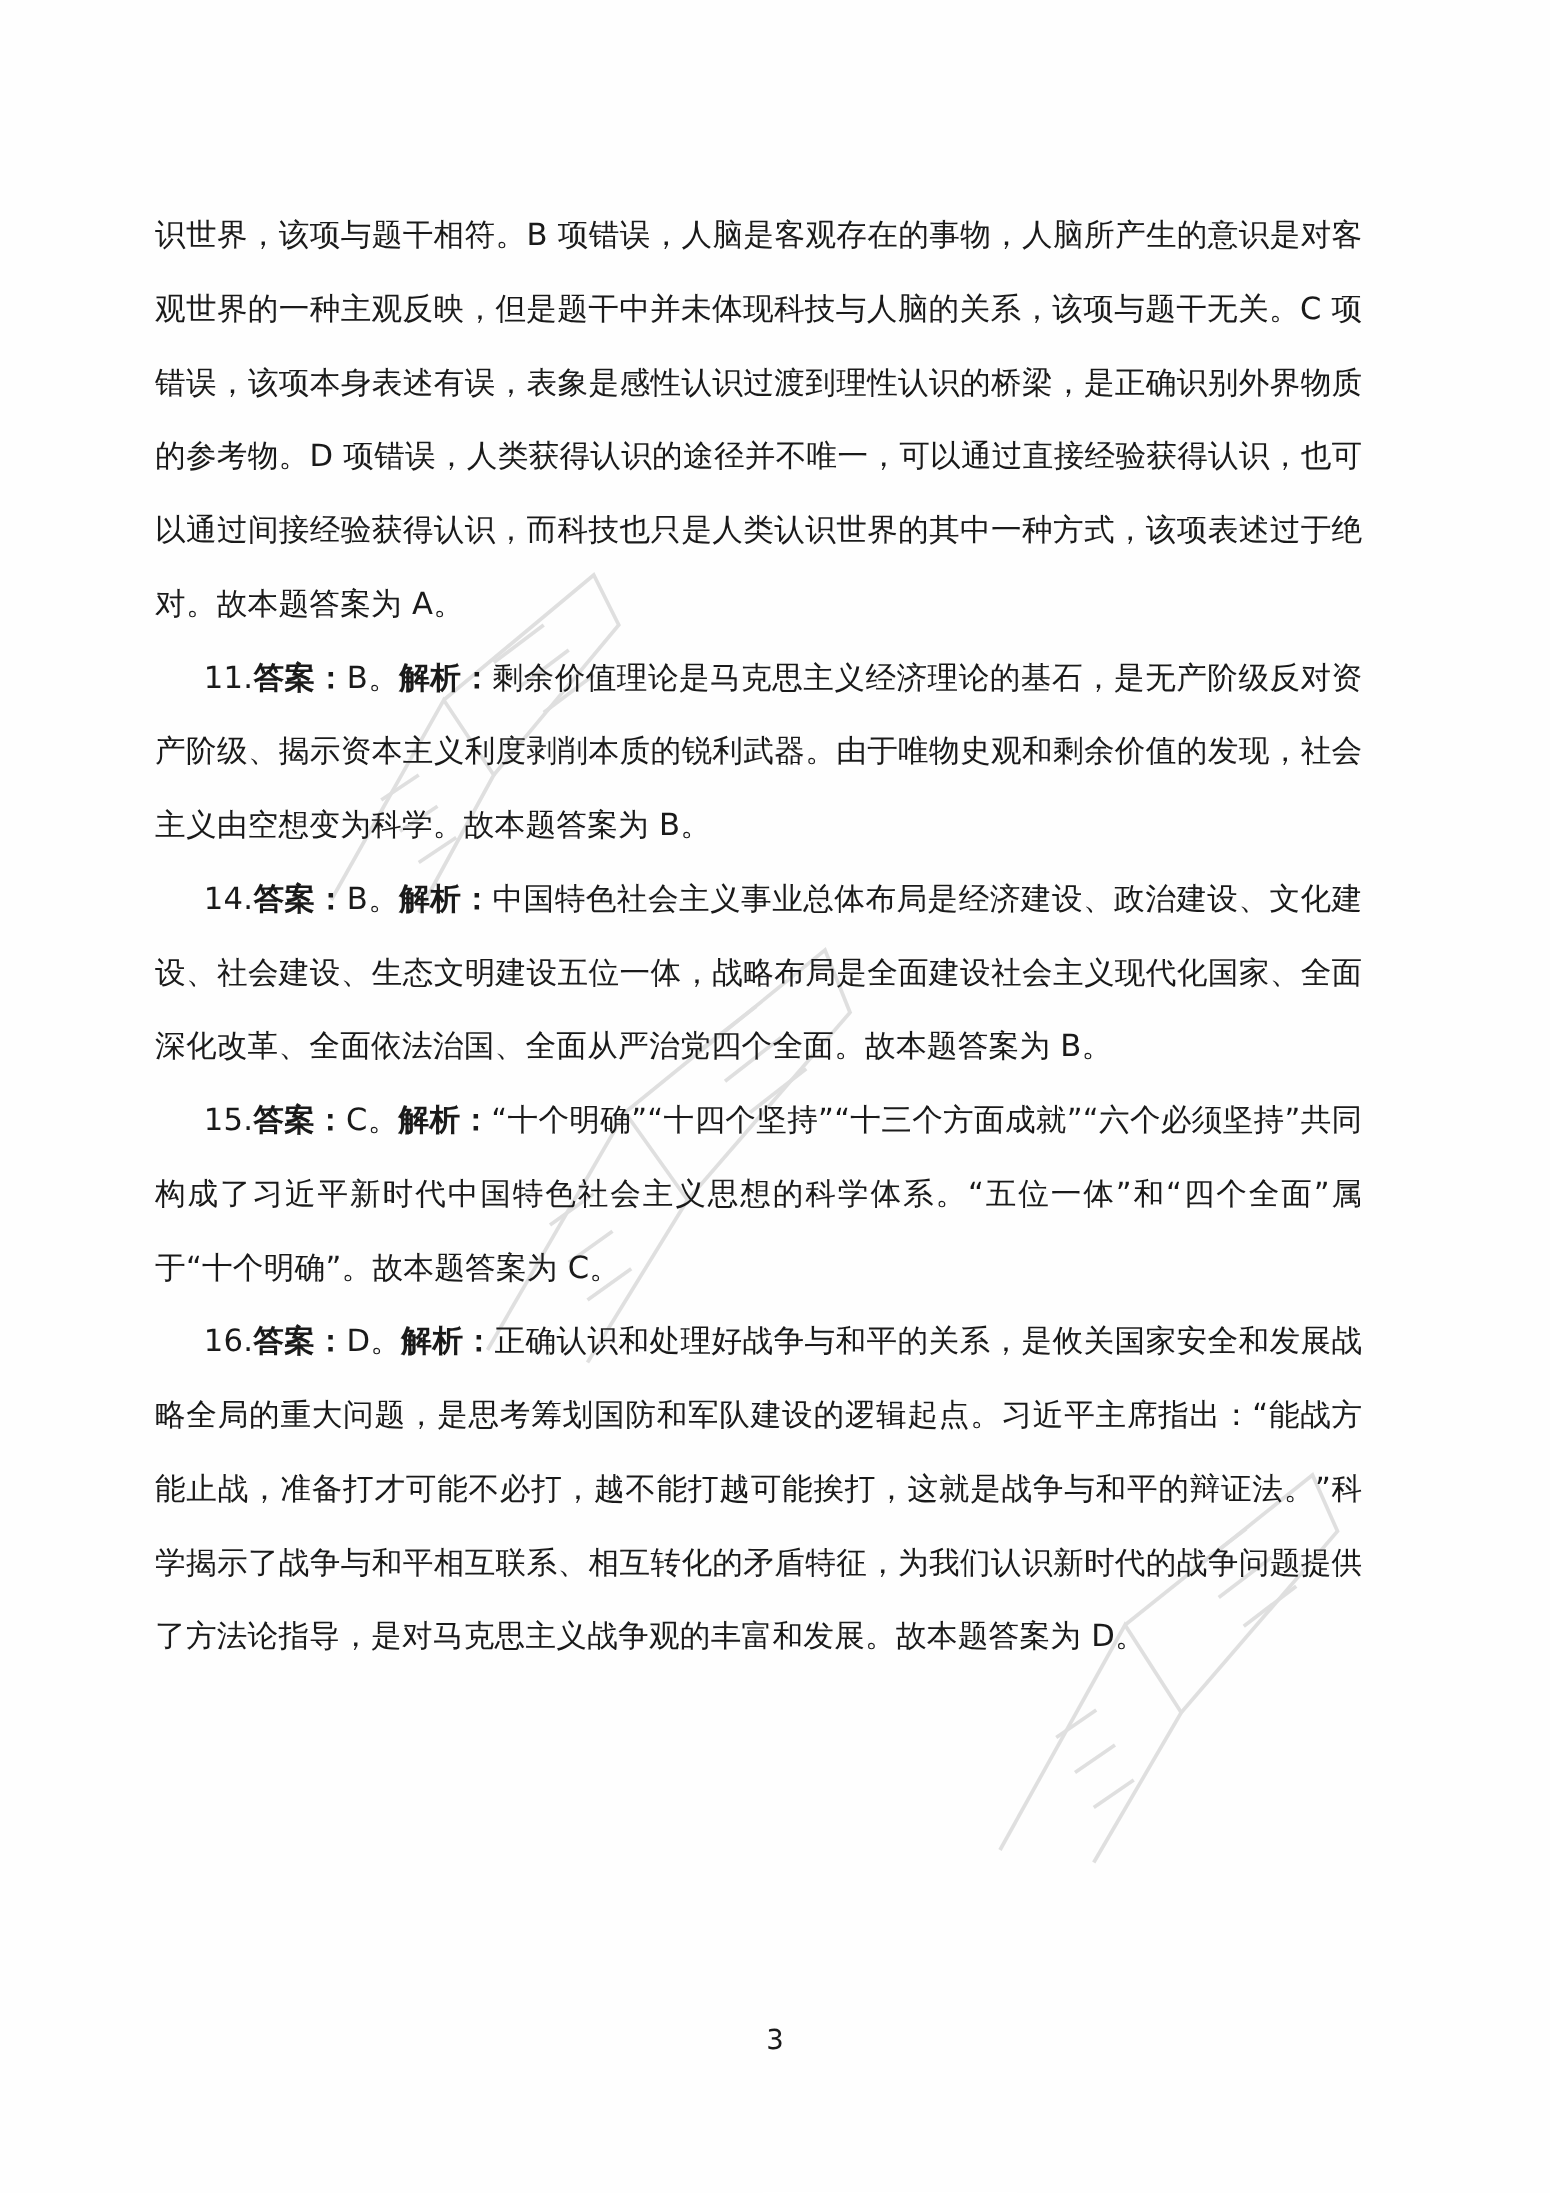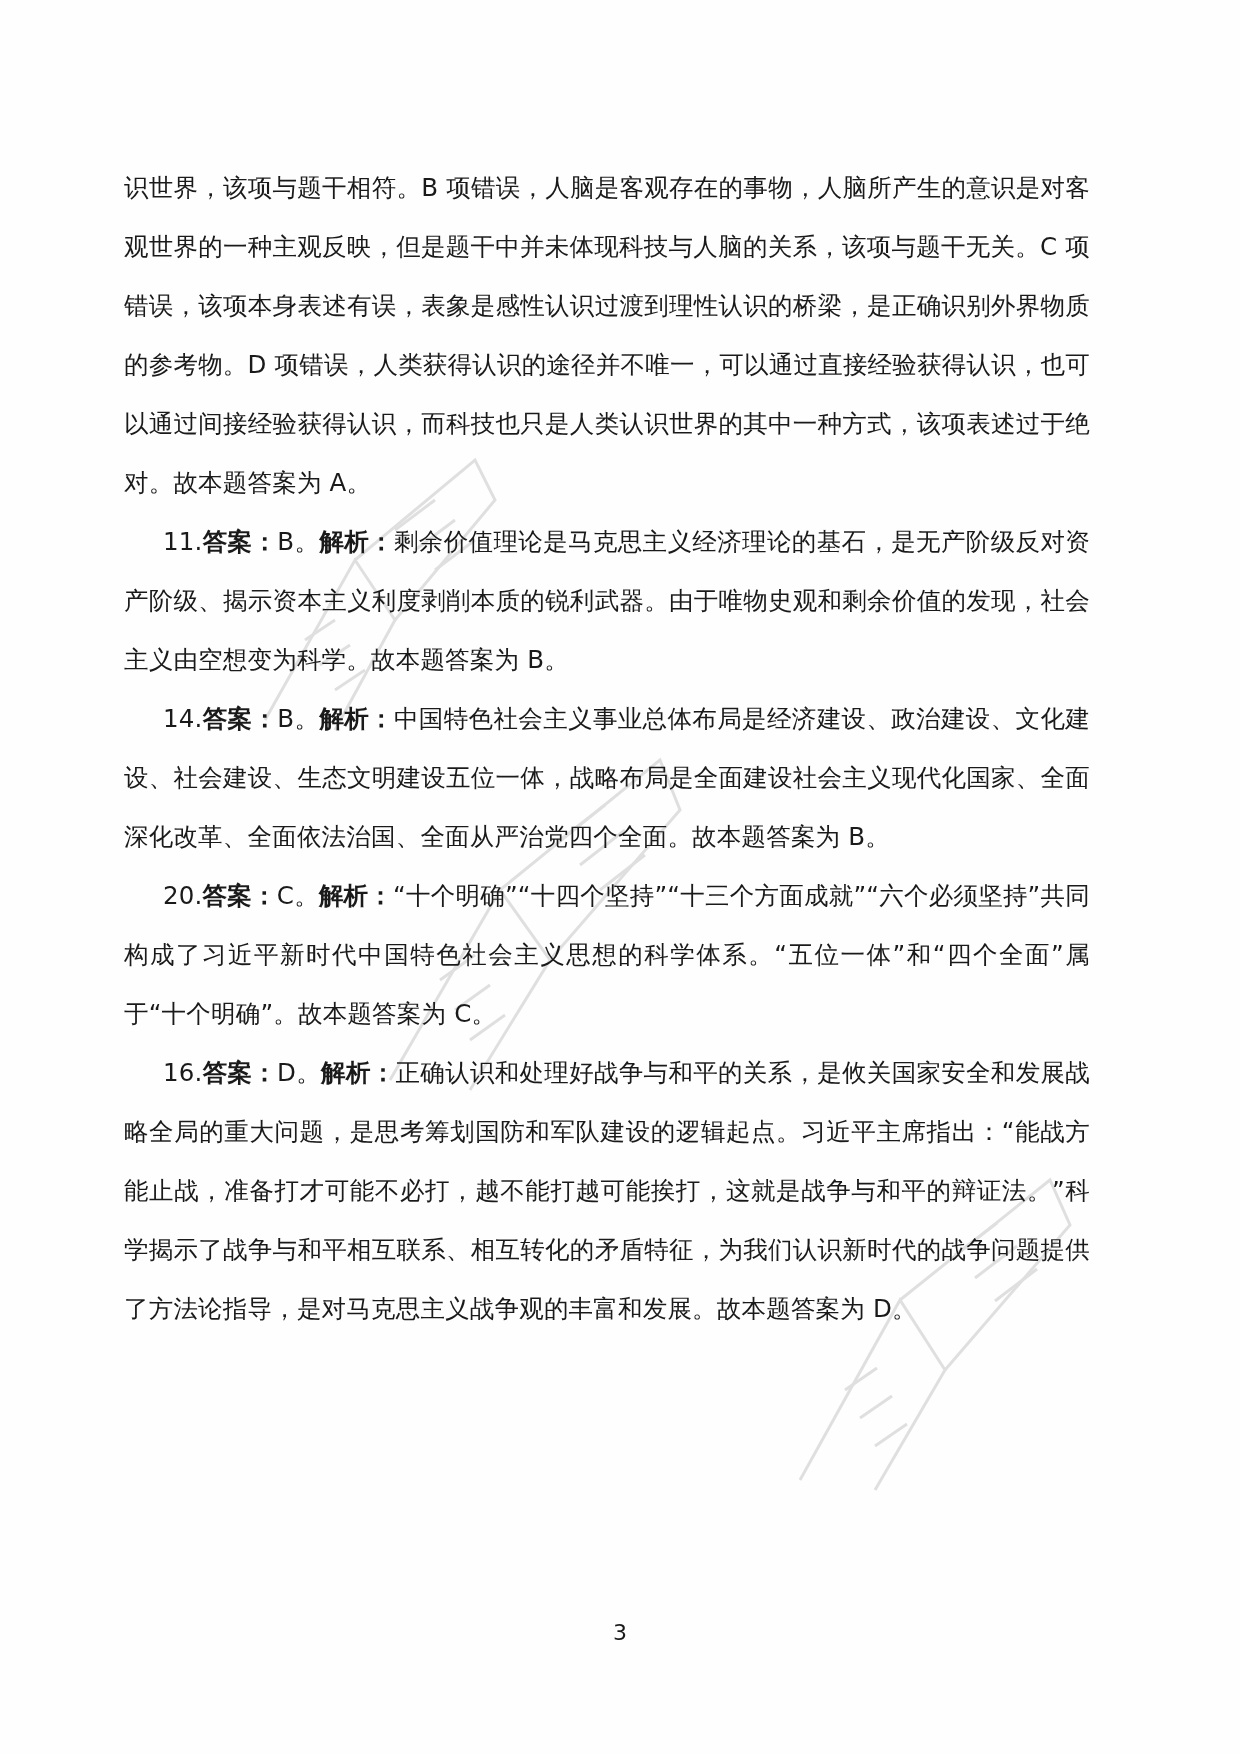--- a/index.html
+++ b/index.html
@@ -96,19 +96,19 @@
 
   <div class="content">
     <p class="para">识世界，该项与题干相符。B 项错误，人脑是客观存在的事物，人脑所产生的意识是对客观世界的一种主观反映，但是题干中并未体现科技与人脑的关系，该项与题干无关。C 项错误，该项本身表述有误，表象是感性认识过渡到理性认识的桥梁，是正确识别外界物质的参考物。D 项错误，人类获得认识的途径并不唯一，可以通过直接经验获得认识，也可以通过间接经验获得认识，而科技也只是人类认识世界的其中一种方式，该项表述过于绝对。故本题答案为 A。</p>
 
     <p class="para indent"><span>11.</span><span class="bold">答案：</span><span>B。</span><span class="bold">解析：</span><span>剩余价值理论是马克思主义经济理论的基石，是无产阶级反对资产阶级、揭示资本主义利度剥削本质的锐利武器。由于唯物史观和剩余价值的发现，社会主义由空想变为科学。故本题答案为 B。</span></p>
 
 
 
     <p class="para indent"><span>14.</span><span class="bold">答案：</span><span>B。</span><span class="bold">解析：</span><span>中国特色社会主义事业总体布局是经济建设、政治建设、文化建设、社会建设、生态文明建设五位一体，战略布局是全面建设社会主义现代化国家、全面深化改革、全面依法治国、全面从严治党四个全面。故本题答案为 B。</span></p>
 
-    <p class="para indent"><span>20.</span><span class="bold">答案：</span><span>C。</span><span class="bold">解析：</span><span>“十个明确”“十四个坚持”“十三个方面成就”“六个必须坚持”共同构成了习近平新时代中国特色社会主义思想的科学体系。“五位一体”和“四个全面”属于“十个明确”。故本题答案为 C。</span></p>
+    <p class="para indent"><span>15.</span><span class="bold">答案：</span><span>C。</span><span class="bold">解析：</span><span>“十个明确”“十四个坚持”“十三个方面成就”“六个必须坚持”共同构成了习近平新时代中国特色社会主义思想的科学体系。“五位一体”和“四个全面”属于“十个明确”。故本题答案为 C。</span></p>
 
     <p class="para indent"><span>16.</span><span class="bold">答案：</span><span>D。</span><span class="bold">解析：</span><span>正确认识和处理好战争与和平的关系，是攸关国家安全和发展战略全局的重大问题，是思考筹划国防和军队建设的逻辑起点。习近平主席指出：“能战方能止战，准备打才可能不必打，越不能打越可能挨打，这就是战争与和平的辩证法。”科学揭示了战争与和平相互联系、相互转化的矛盾特征，为我们认识新时代的战争问题提供了方法论指导，是对马克思主义战争观的丰富和发展。故本题答案为 D。</span></p>
   </div>
 
   <div class="page-number">3</div>
 </div>
 
 </body></html>

